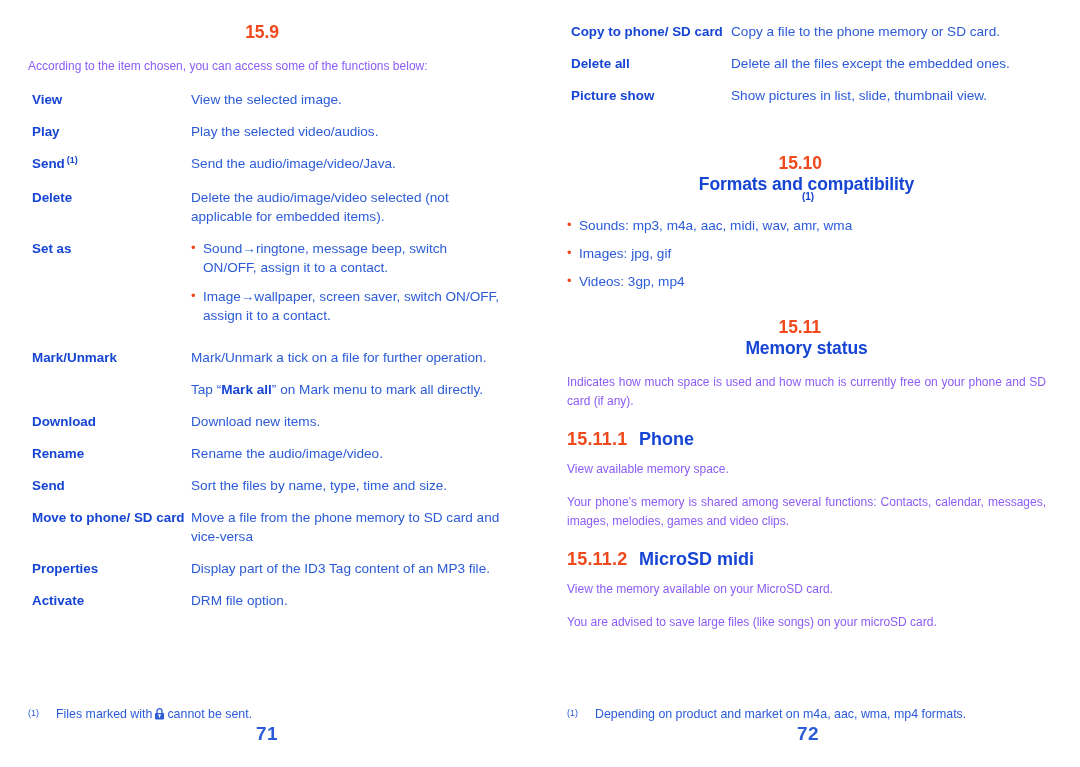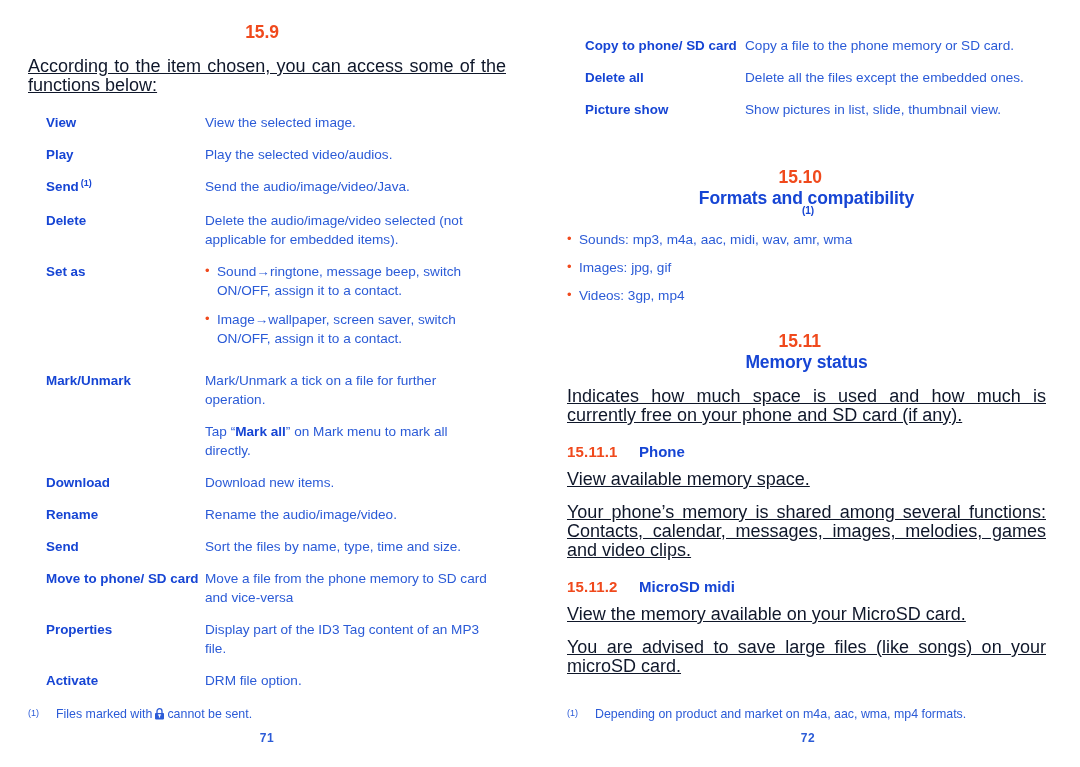--- a/index.html
+++ b/index.html
@@ -52,44 +52,43 @@
     vertical-align: super;
     font-weight: bold;
     margin-left: 3px;
     position: relative;
     top: -4px;
   }
 
   .h2 {
     display: flex;
     align-items: flex-start;
-    font-size: 15px;
+    font-size: 18px;
     font-weight: bold;
     margin: 18px 0 10px 0;
   }
   .h2 .num {
     color: #f0491c;
     flex: 0 0 72px;
     letter-spacing: 0.2px;
   }
   .h2 .txt { color: #1645d4; }
 
   
   p.body {
-    font-size: 18px;
+    font-size: 12px;
     line-height: 19px;
     margin: 0 0 14px 0;
-    color: #0f172a;
+    color: #8b5cf6;
     text-align: justify;
-    text-decoration: underline;
   }
   p.body.last { margin-bottom: 0; }
 
   
-  .deflist { margin: 18px; }
+  .deflist { margin: 4px; }
   .defrow {
     display: flex;
     align-items: flex-start;
     margin-bottom: 13px;
   }
   .defrow .term {
     flex: 0 0 159px;
     font-size: 13.4px;
     font-weight: bold;
     color: #1645d4;
@@ -175,21 +174,21 @@
     vertical-align: -2px;
     margin: 0 2px;
   }
 
   .pagenum {
     position: absolute;
     left: 0;
     right: 0;
     bottom: 22px;
     text-align: center;
-    font-size: 12px;
+    font-size: 19px;
     font-weight: bold;
     color: #2b5bd7;
     letter-spacing: 0.5px;
   }
   .page-left .pagenum  { padding-right: 6px; }
   .page-right .pagenum { padding-right: 4px; }
 </style>
 </head>
 <body>
 

